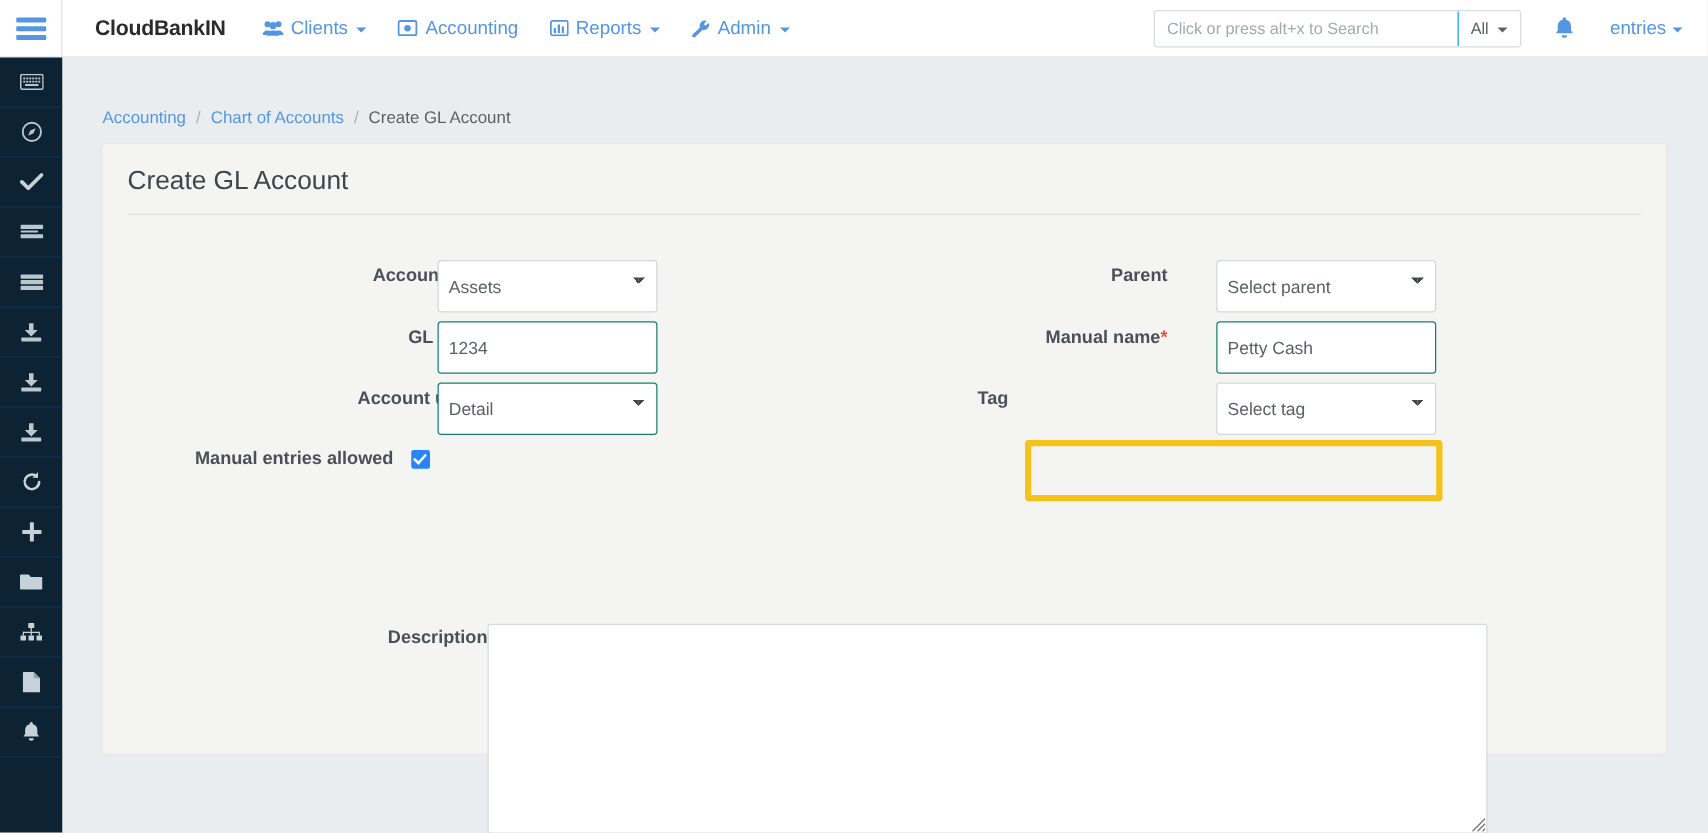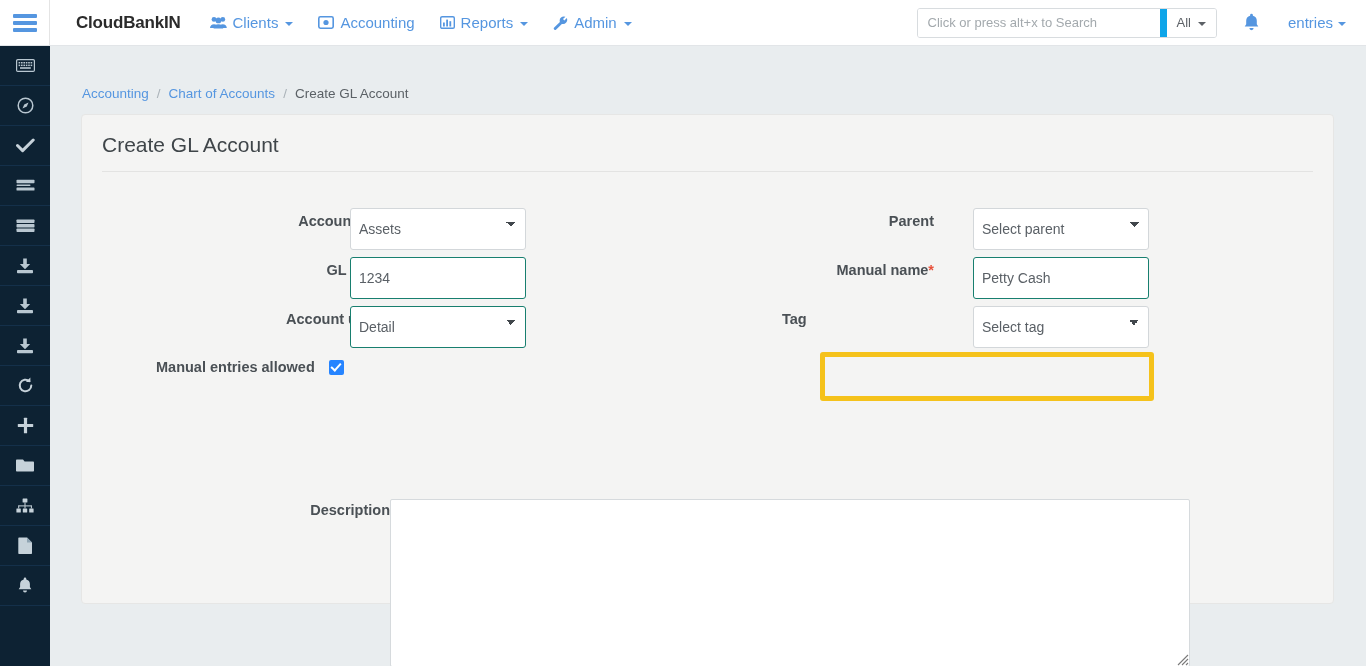--- a/index.html
+++ b/index.html
@@ -61,21 +61,21 @@
     border-radius: 3px; overflow: hidden;
   }
   .searchbox input {
     width: 242px; border: none; outline: none;
     padding: 0 10px; font-size: 13px;
     color: #4d7c0f; font-family: "Liberation Sans", sans-serif;
     background: #fff;
   }
   .searchbox input::placeholder { color: #a3a9ad; }
   .search-filter {
-    border-left: 7px solid #0ea5e9;
+    border-left: 1px solid #0ea5e9;
     padding: 0 10px;
     display: flex; align-items: center; gap: 6px;
     font-size: 13px; color: #5c6166;
     cursor: pointer; background: #fff;
   }
   .bell-btn {
     margin-left: 26px; margin-right: 28px;
     cursor: pointer; display: flex; align-items: center;
   }
   .user-menu {

